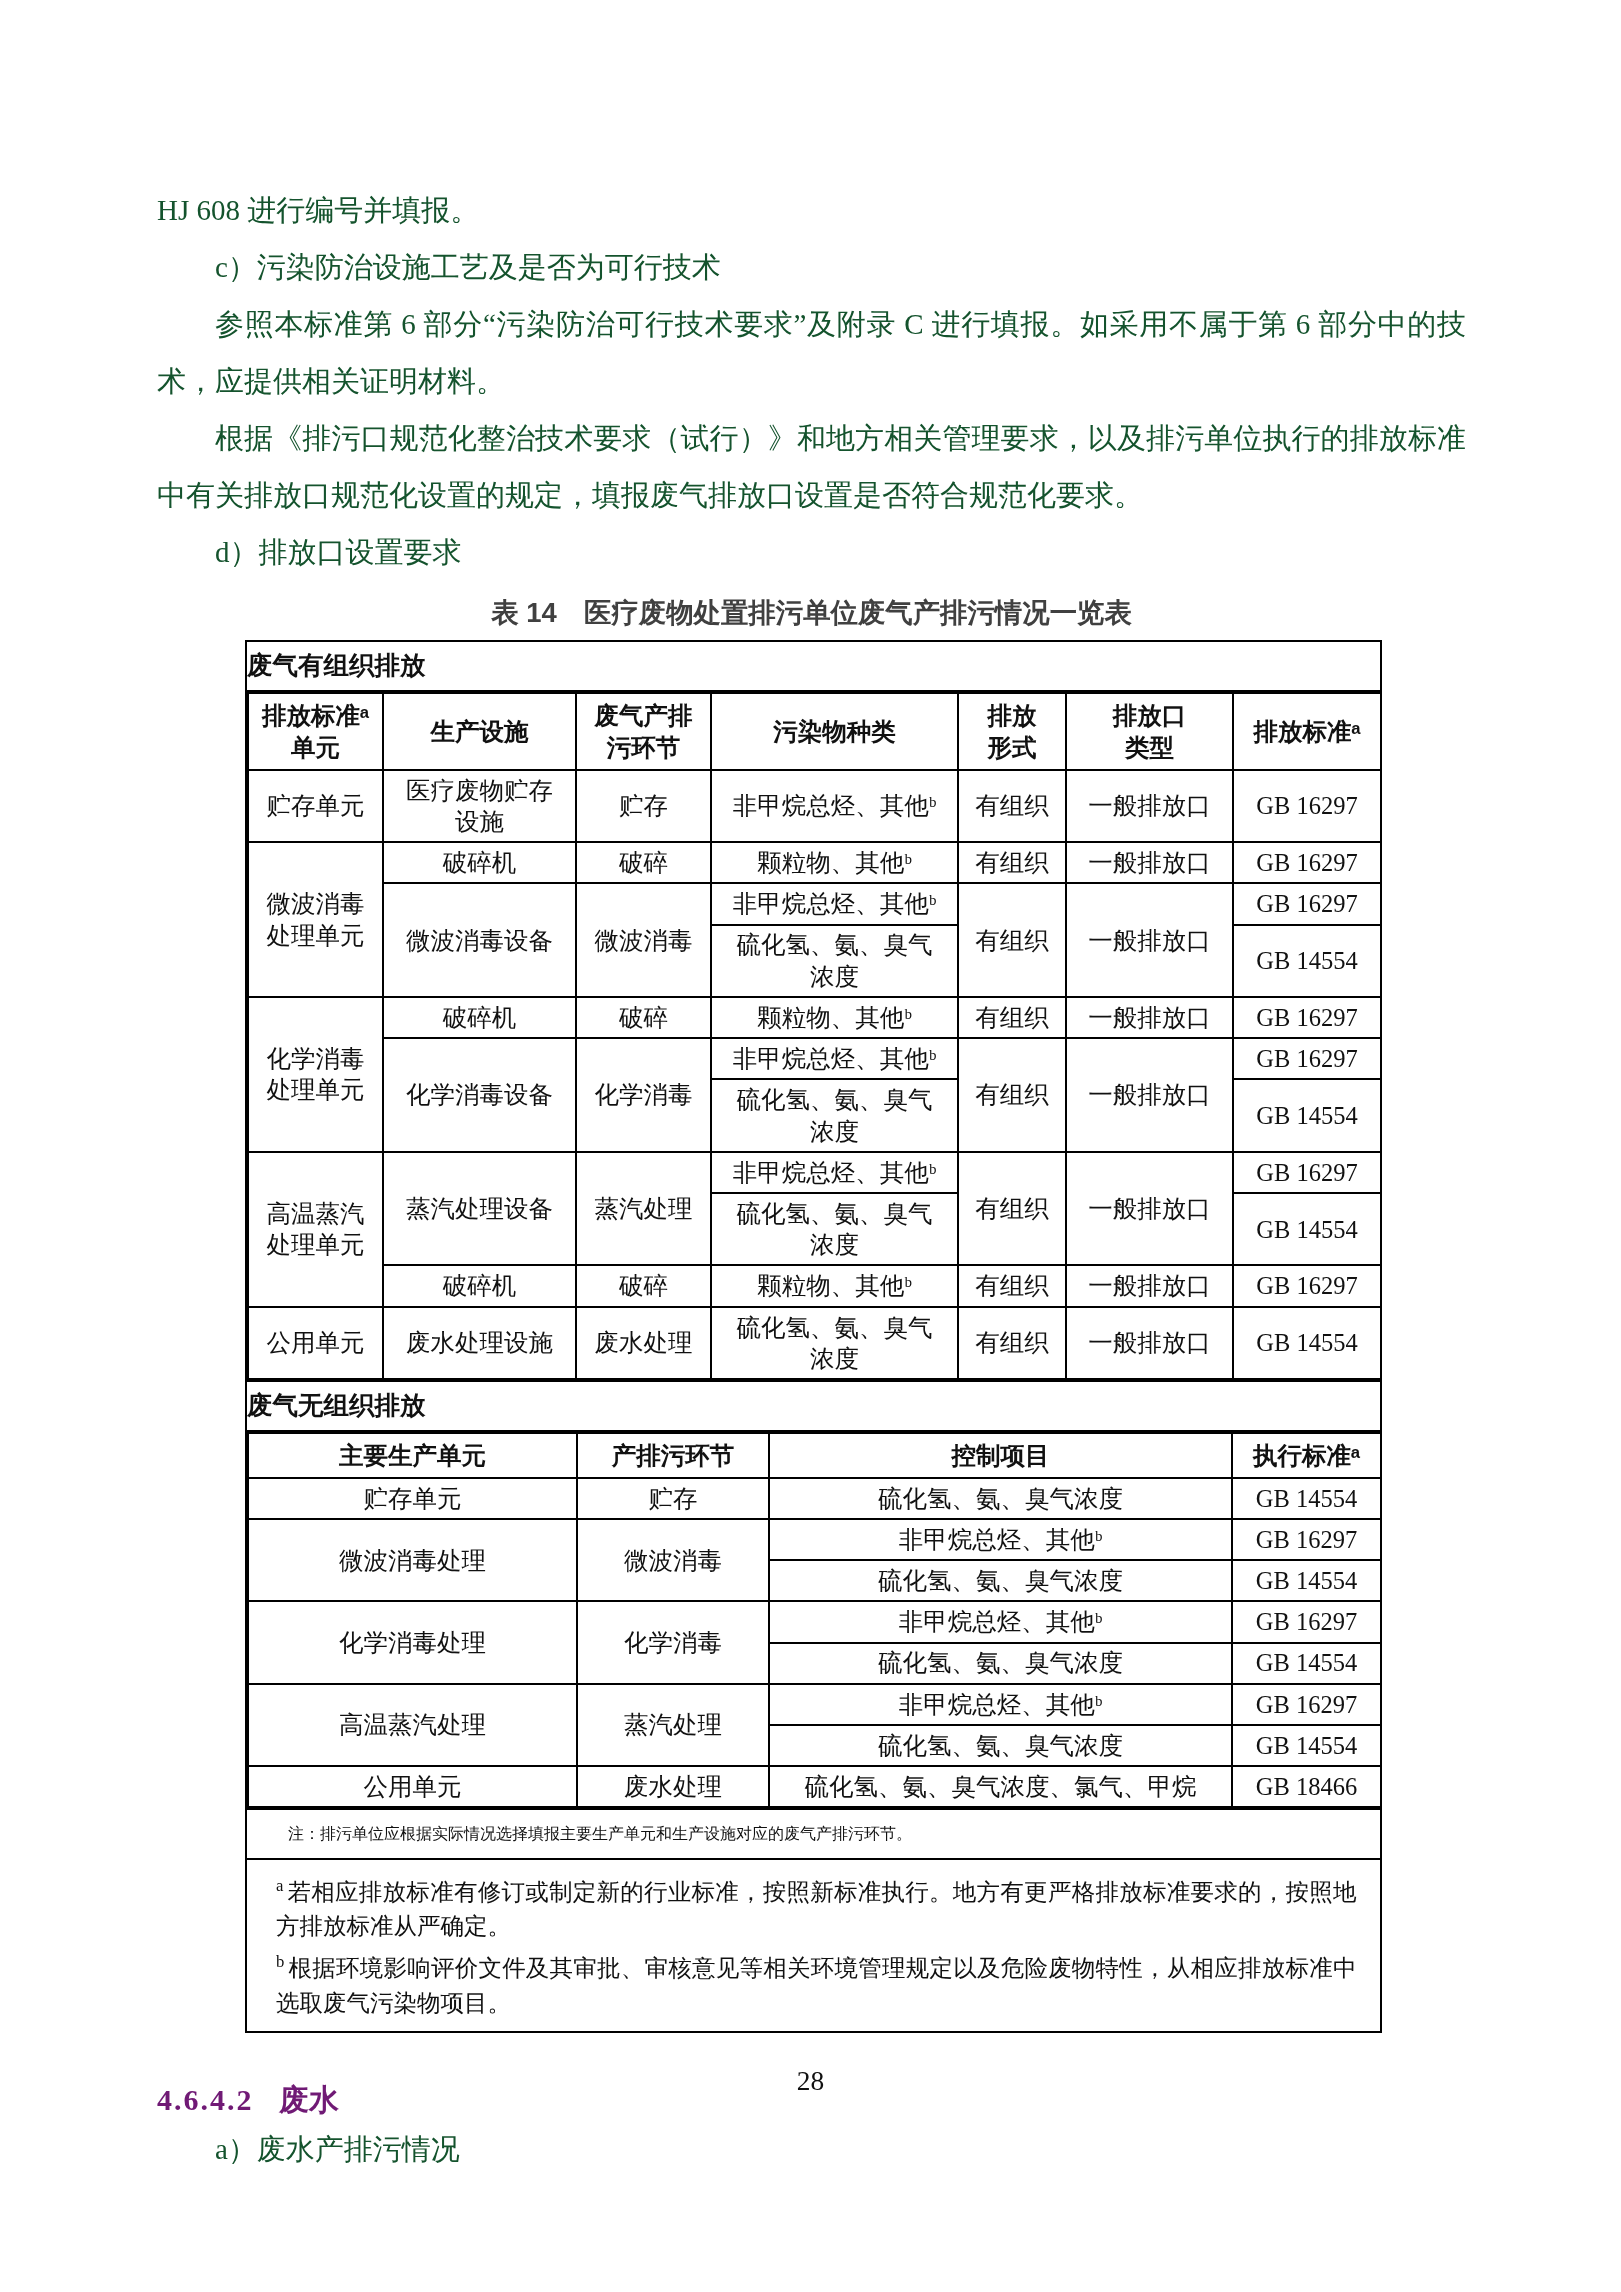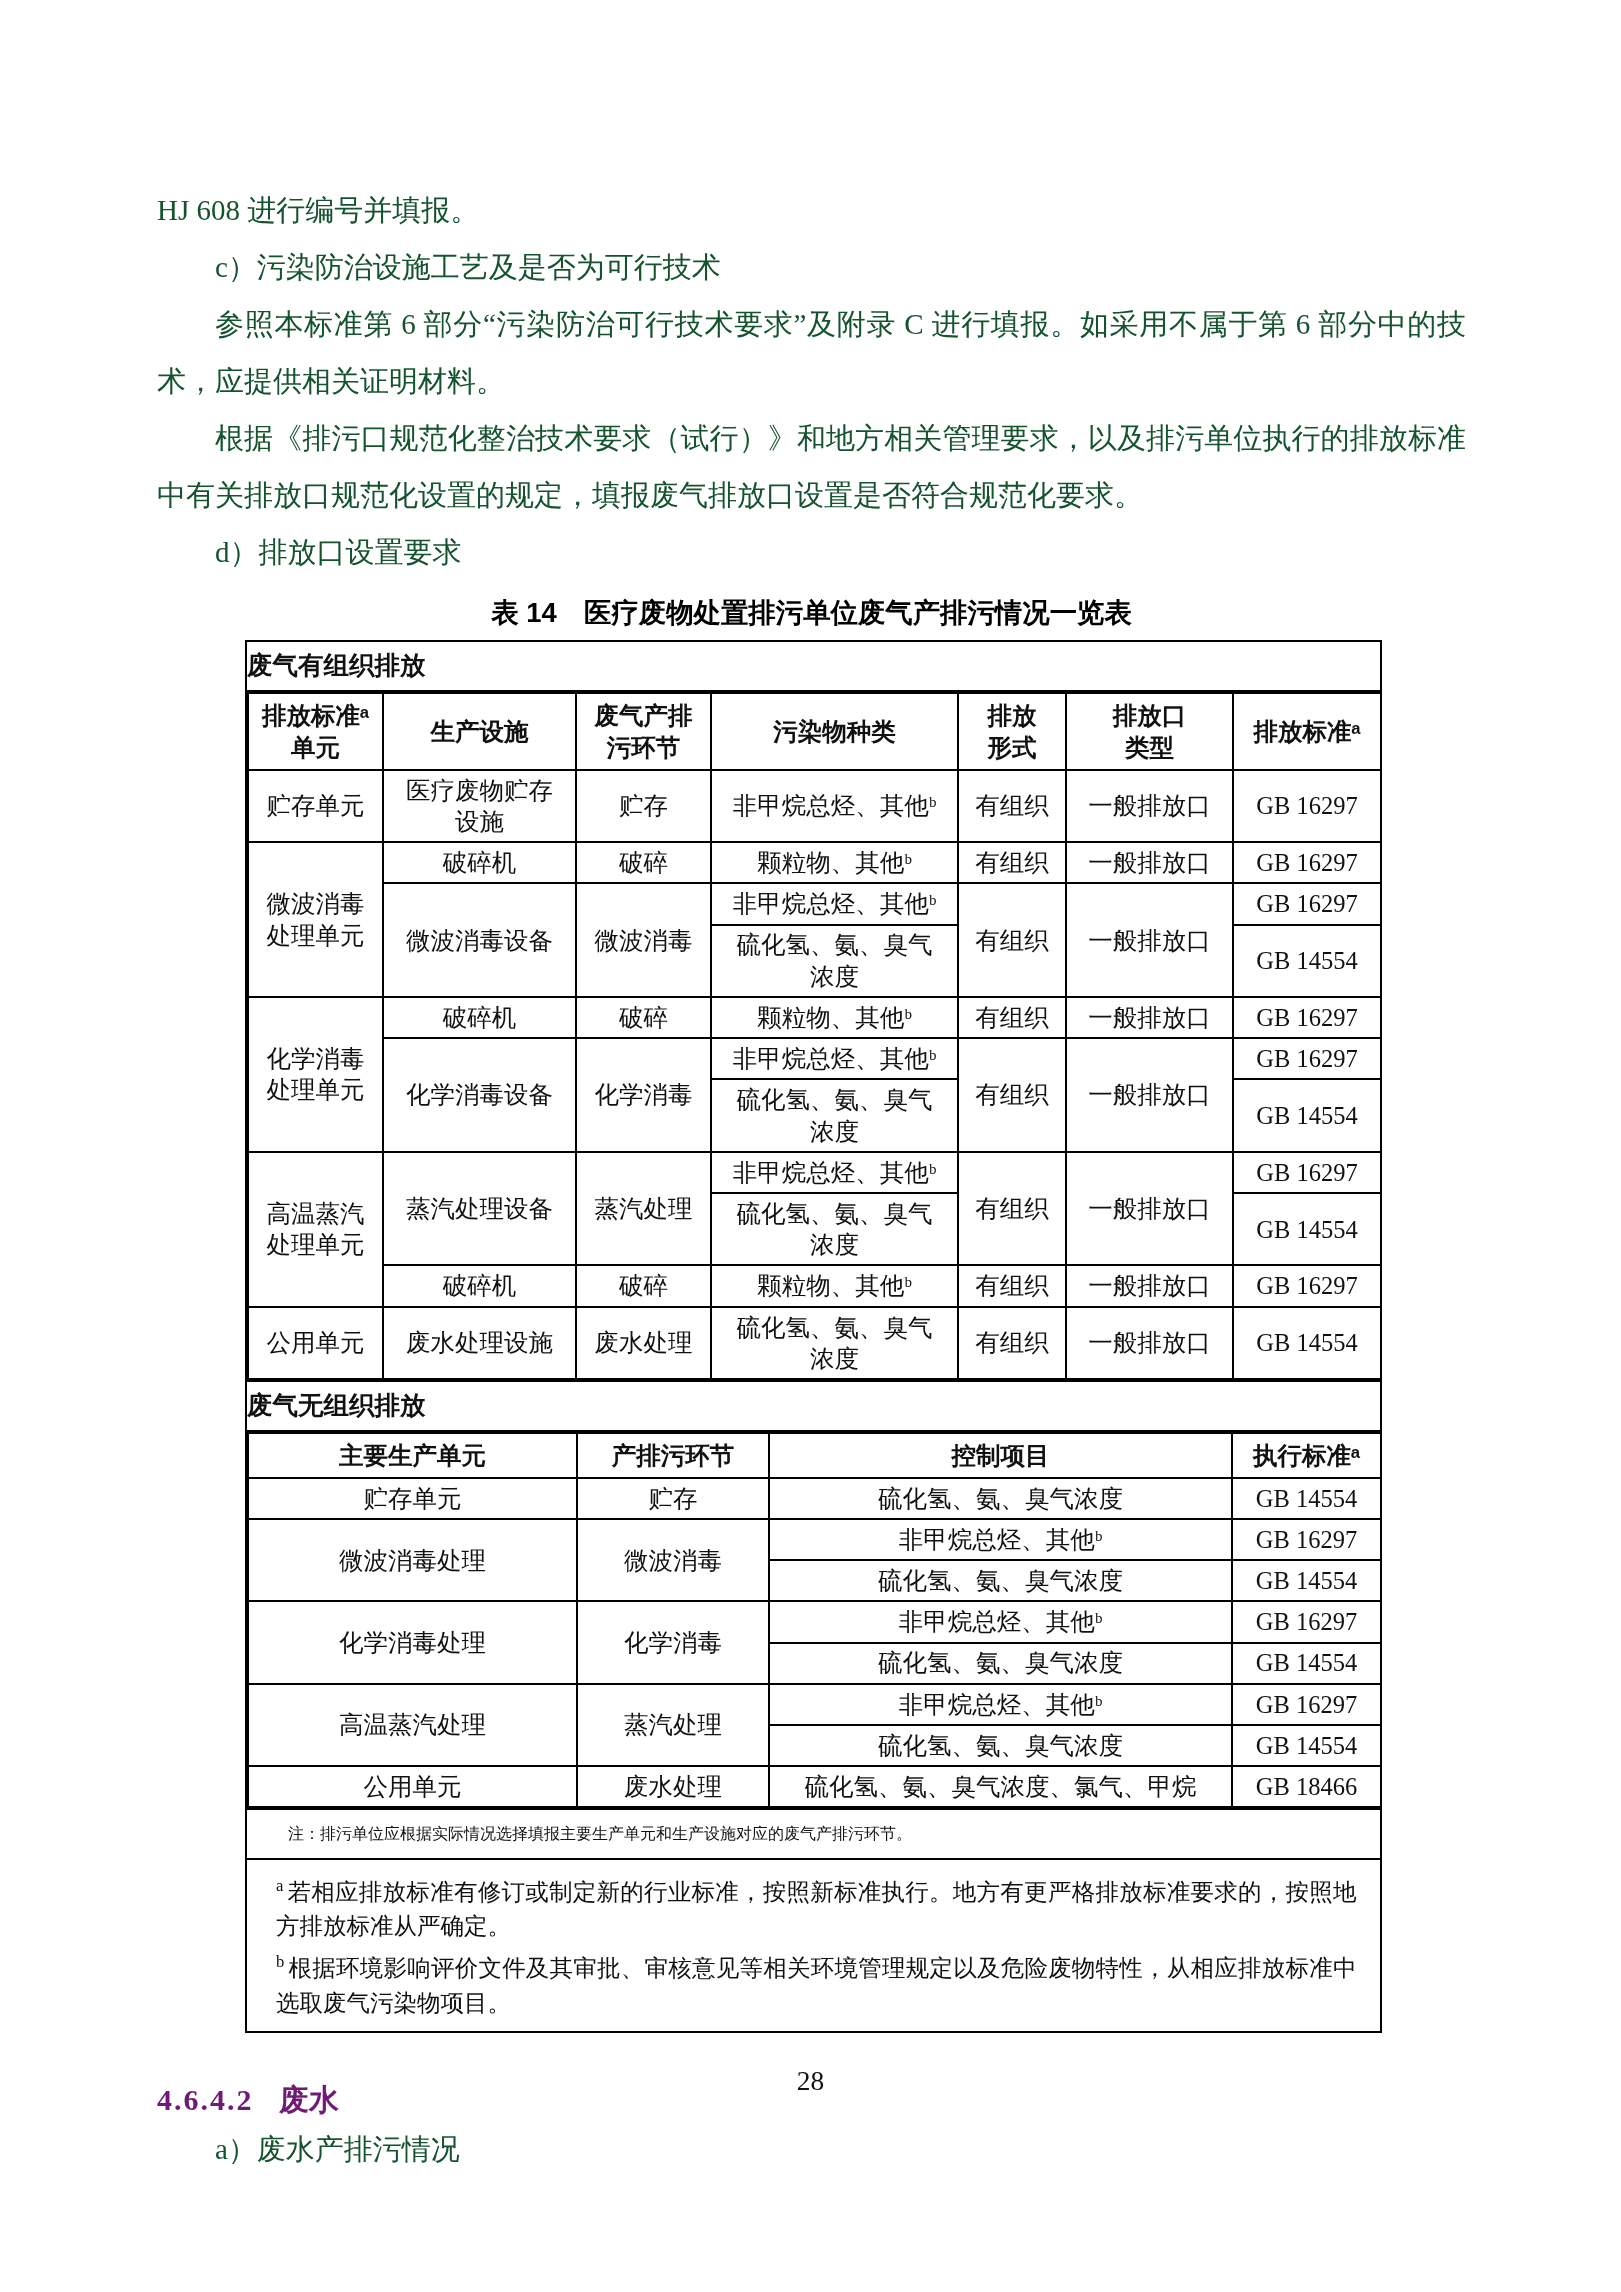--- a/index.html
+++ b/index.html
@@ -20,21 +20,21 @@
     color:#14532d;
   }
   .just{text-align:justify;}
   .ind{text-indent:2em;}
   .caption{
     margin:13.7px 0 9.8px 0;
     text-align:center;
     font-family:"Liberation Sans","DejaVu Sans",sans-serif;
     font-weight:bold;
     font-size:27.4px;
-    color:#000000;
+    color:#404040;
   }
   
   .tablewrap{
     width:1133px;
     margin:0 0 0 88px;
     border:2.9px solid #000;
     box-sizing:content-box;
     font-size:24.5px;
   }
   .band{

